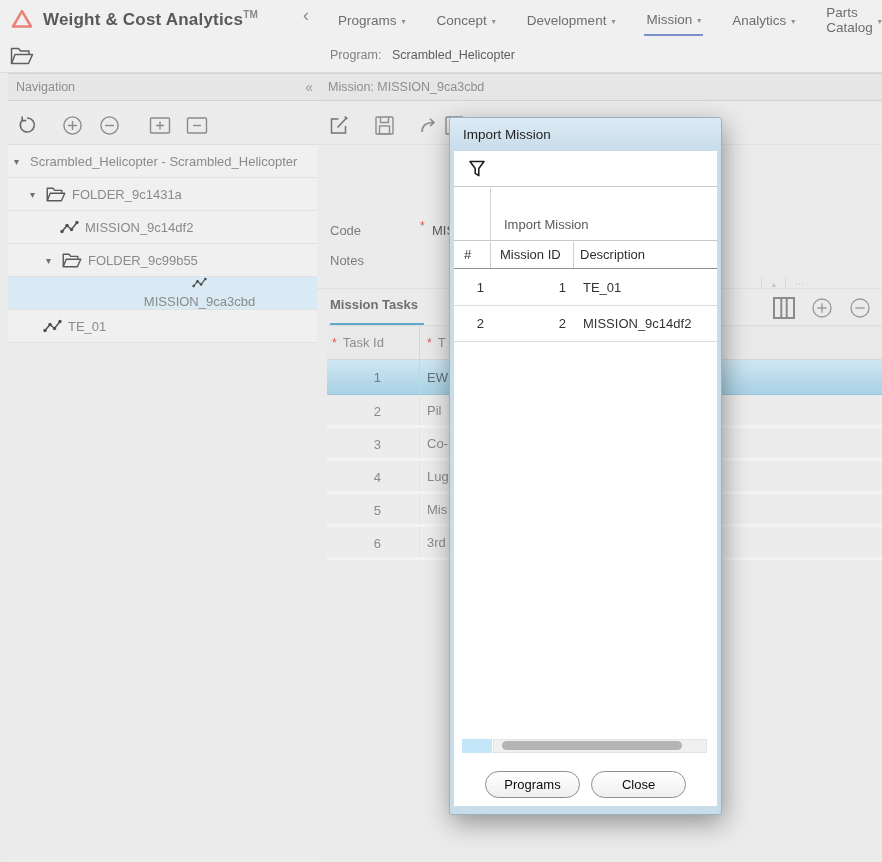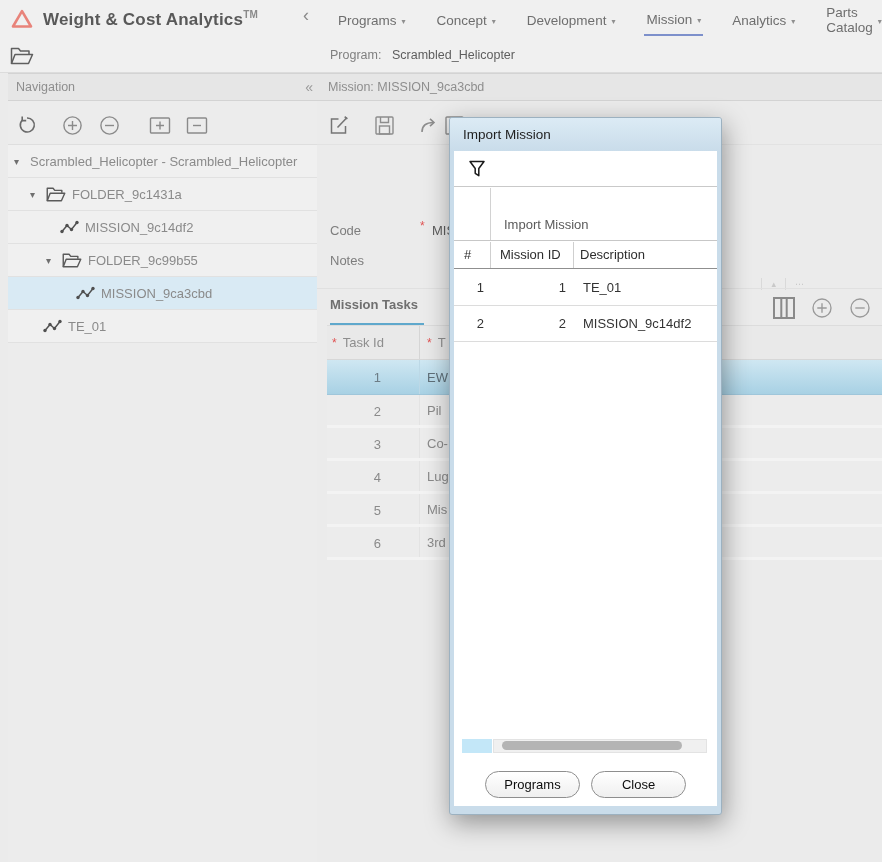--- a/index.html
+++ b/index.html
@@ -52,21 +52,21 @@
   .tree-row {
     height:33px; background:#f0f0f0; border-bottom:1px solid #e1e1e1;
     display:flex; align-items:center; color:#8a8a8a; font-size:13px; gap:6px; cursor:default;
   }
   .tree-row.selected { background:#d9eaf4; }
   .tree-caret { font-size:10px; color:#6f6f6f; width:10px; }
   .t0 { padding-left:6px; }
   .t1 { padding-left:22px; }
   .t2m { padding-left:52px; }
   .t2f { padding-left:38px; }
-  .t3m { padding-left:68px; }
+  .t3m { padding-left:68px;flex-direction:column; }
   .t1m { padding-left:35px; }
 
   
   .splitter { position:absolute; left:317px; top:101px; width:10px; bottom:0; background:#efefef; }
   .grip { position:absolute; left:2px; top:357px; width:6px; height:14px;
           display:grid; grid-template-columns:2px 2px; grid-auto-rows:2px; gap:2px; }
   .grip i { background:#b3b3b3; }
   .splitter-arrow { position:absolute; left:1px; top:385px; width:0; height:0;
     border-top:5px solid transparent; border-bottom:5px solid transparent; border-right:6px solid #b8b8b8; }
 

